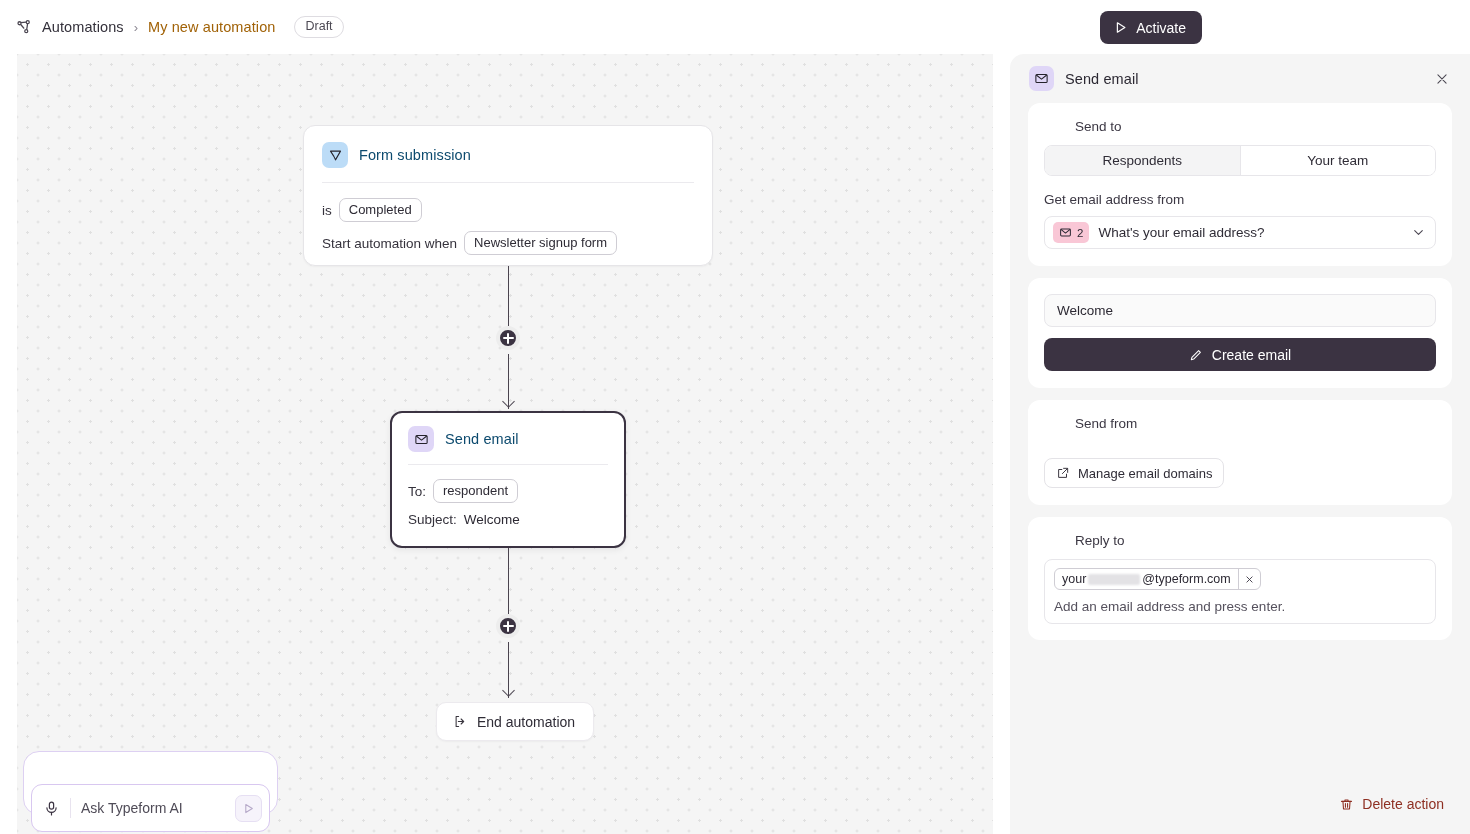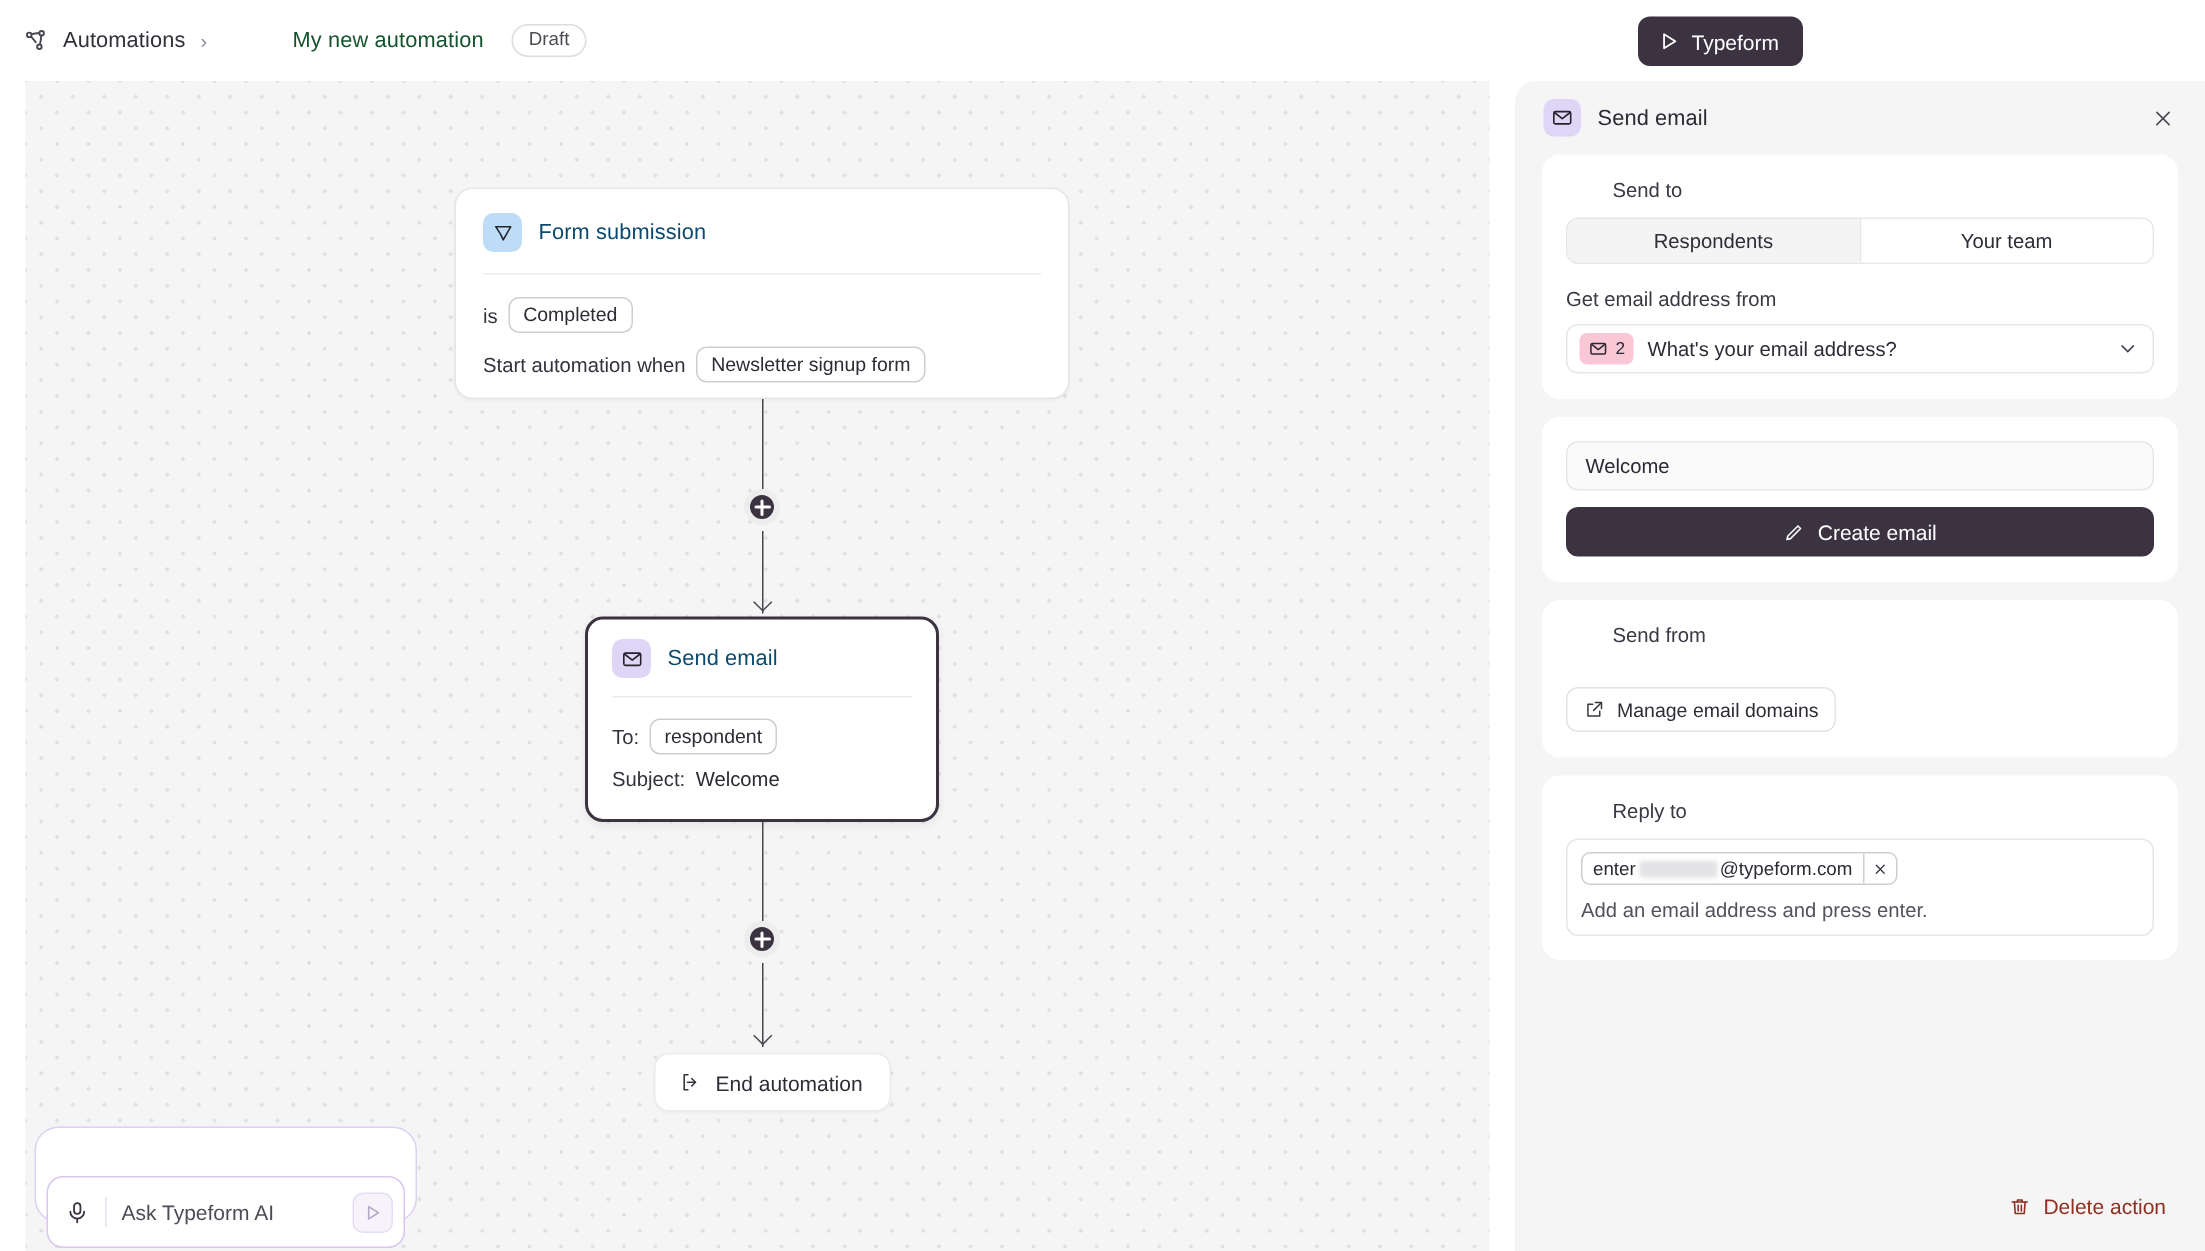--- a/index.html
+++ b/index.html
@@ -17,21 +17,21 @@
     position: absolute; left: 0; top: 0; width: 1219px; height: 54px;
     background: #ffffff;
     display: flex; align-items: center;
   }
   .breadcrumb { display: flex; align-items: center; gap: 9px; padding-left: 15px; }
   .bc-icon { width: 18px; height: 18px; display: block; color: #4a4550; }
   .bc-link {
     font-size: 14.5px; color: #33303a; letter-spacing: .1px;
   }
   .bc-sep { font-size: 13px; color: #8e8a95; margin: 0 1px; }
-  .bc-current { font-size: 14.5px; color: #14532d; letter-spacing: .1px; margin-left: 47px; }
+  .bc-current { font-size: 14.5px; color: #a16207; letter-spacing: .1px; }
   .draft-pill {
     margin-left: 10px;
     border: 1px solid #dedce1; border-radius: 11px;
     padding: 3px 10px 4px; font-size: 12.5px; color: #4d4a54;
     background: #fff; line-height: 1;
   }
   .activate-btn {
     position: absolute; right: 17px; top: 11px;
     height: 33px; padding: 0 16px 0 13px;
     background: #3b3342; color: #ffffff;
@@ -294,21 +294,21 @@
       <span class="bc-sep">›</span>
       <span class="bc-current">My new automation</span>
       <span class="draft-pill">Draft</span>
     </div>
     <button class="activate-btn">
       <span>
         <svg viewBox="0 0 24 24" fill="none" stroke="currentColor" stroke-width="1.9" stroke-linejoin="round">
           <path d="M7 4.5 19 12 7 19.5z"></path>
         </svg>
       </span>
-      <span>Typeform</span>
+      <span>Activate</span>
     </button>
   </div>
 
   <div class="canvas">
 
     <div class="node node-trigger">
       <div class="node-head">
         <span class="node-badge badge-blue">
           <svg viewBox="0 0 24 24" fill="none" stroke="currentColor" stroke-width="1.7" stroke-linejoin="round">
             <path d="M4 5h16l-8 14-2.6-5.6z"></path>
@@ -465,21 +465,21 @@
         </span>
         <span>Manage email domains</span>
       </button>
     </div>
 
     <div class="card tight">
       <span class="fl">Reply to</span>
       <div class="tokens">
         <span class="token">
           <span class="token-text">
-            <span>enter</span>
+            <span>your</span>
             <span class="redact"></span>
             <span>@typeform.com</span>
           </span>
           <button class="token-x">
             <span>
               <svg viewBox="0 0 24 24" fill="none" stroke="currentColor" stroke-width="2.4" stroke-linecap="round">
                 <path d="M5 5l14 14M19 5L5 19"></path>
               </svg>
             </span>
           </button>

